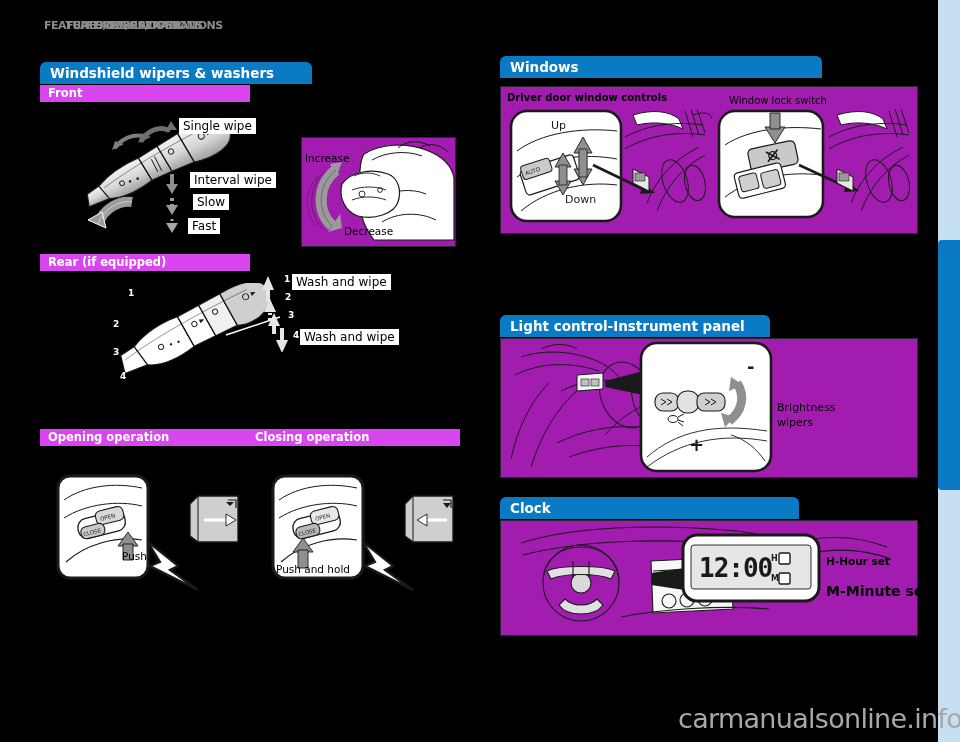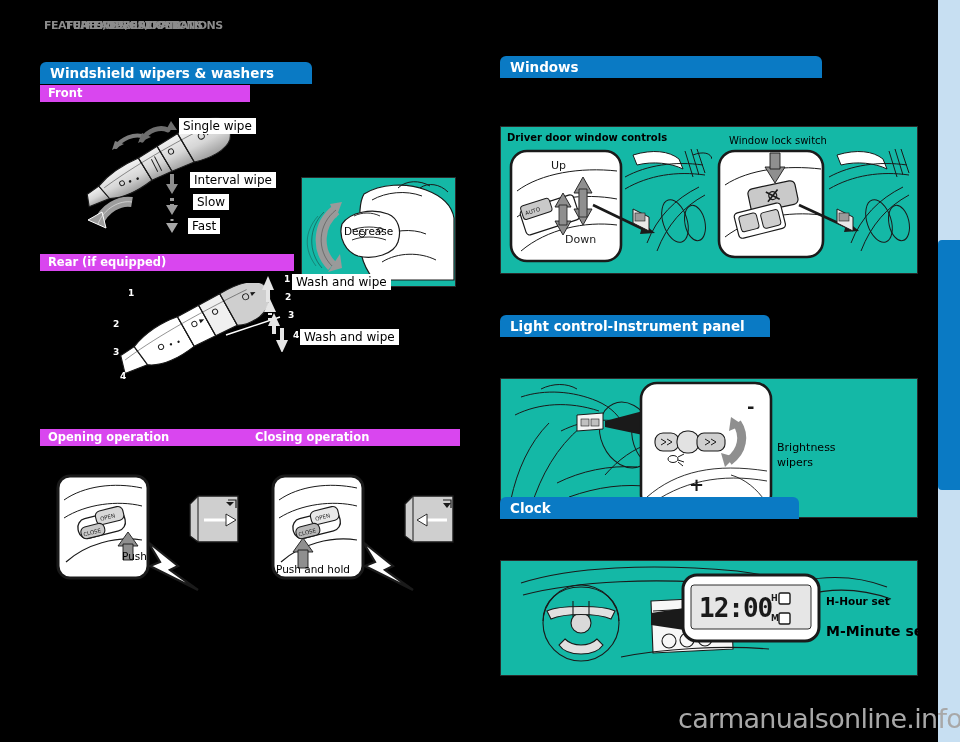--- a/index.html
+++ b/index.html
@@ -56,23 +56,22 @@
     padding-left: 8px;
     white-space: nowrap;
   }
   .sub-head.split2 { padding-left: 0; }
   .sub-head .sh-a { position:absolute; left:8px; top:0; }
   .sub-head .sh-b { position:absolute; left:215px; top:0; }
 
   
   .pic-frame {
     position: absolute;
-    background: #14b8a6;
+    background: #a21caf;
     border: 1px solid #2a2a2a;
-    margin-top: 40px;
   }
 
   
   .chip {
     position: absolute;
     background: #ffffff;
     color: #000000;
     font-size: 12px;
     line-height: 14px;
     padding: 1px 4px;
@@ -218,21 +217,21 @@
       <path d="M26,94 l14,-4 -2,-14 z" fill="#9a9a9a"></path>
 
       <path d="M22,34 C6,50 6,74 20,90" fill="none" stroke="#1a1a1a" stroke-width="0.8" opacity="0.55"></path>
       <path d="M16,38 C2,54 2,72 14,88" fill="none" stroke="#1a1a1a" stroke-width="0.8" opacity="0.4"></path>
       <path d="M34,32 C16,46 14,72 30,88" fill="none" stroke="#1a1a1a" stroke-width="0.7" opacity="0.5"></path>
     </svg>
   </div>
   <div class="plain" style="left:305px; top:152px;">Increase</div>
   <div class="plain" style="left:344px; top:225px;">Decrease</div>
 
-  <div class="sub-head" style="left:40px; top:254px; width:254px;">Rear (if equipped)</div>
+  <div class="sub-head" style="left:40px; top:254px; width:210px;">Rear (if equipped)</div>
 
   <svg style="position:absolute; left:120px; top:283px;" width="170" height="110" viewBox="0 0 170 110">
     <g transform="rotate(-26 40 80)">
       <path d="M4,74 L8,56 L24,54 L28,76 Z" fill="#ffffff" stroke="#1a1a1a" stroke-width="1.1"></path>
       <path d="M24,54 C40,46 60,44 76,46 L78,80 C60,84 40,84 28,76 Z" fill="#ffffff" stroke="#1a1a1a" stroke-width="1.1"></path>
       <path d="M76,46 L100,45 L102,80 L78,80 Z" fill="#ffffff" stroke="#1a1a1a" stroke-width="1.1"></path>
       <path d="M100,45 L124,44 L126,80 L102,80 Z" fill="#f0f0f0" stroke="#1a1a1a" stroke-width="1.1"></path>
       <path d="M124,44 C146,42 164,46 168,56 C172,66 166,78 150,82 C140,84 132,83 126,80 Z" fill="#cfcfcf" stroke="#1a1a1a" stroke-width="1.1"></path>
       <line x1="76" y1="46" x2="78" y2="80" stroke="#1a1a1a" stroke-width="1"></line>
       <line x1="100" y1="45" x2="102" y2="80" stroke="#1a1a1a" stroke-width="1"></line>

